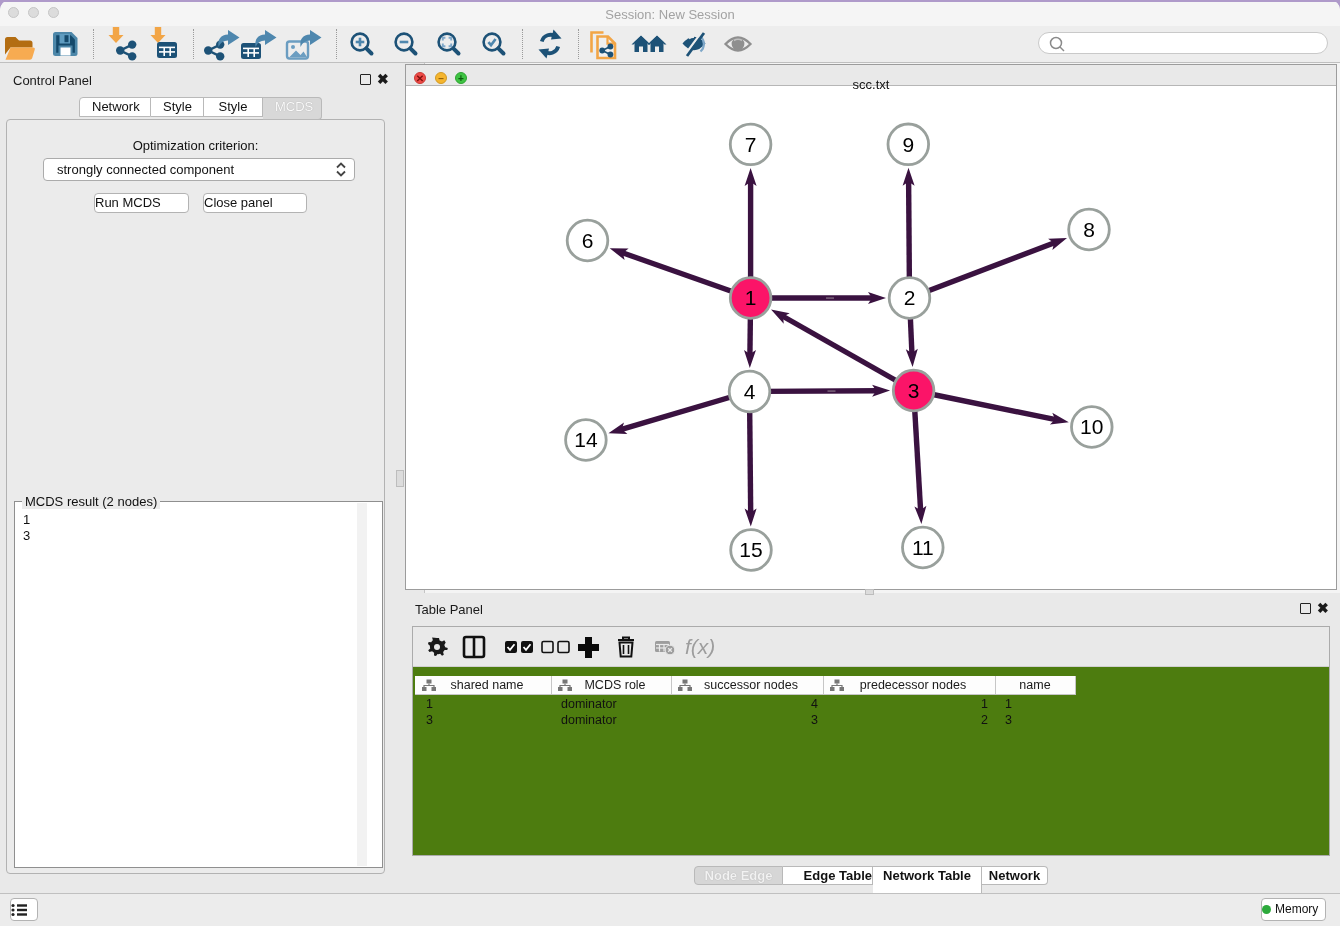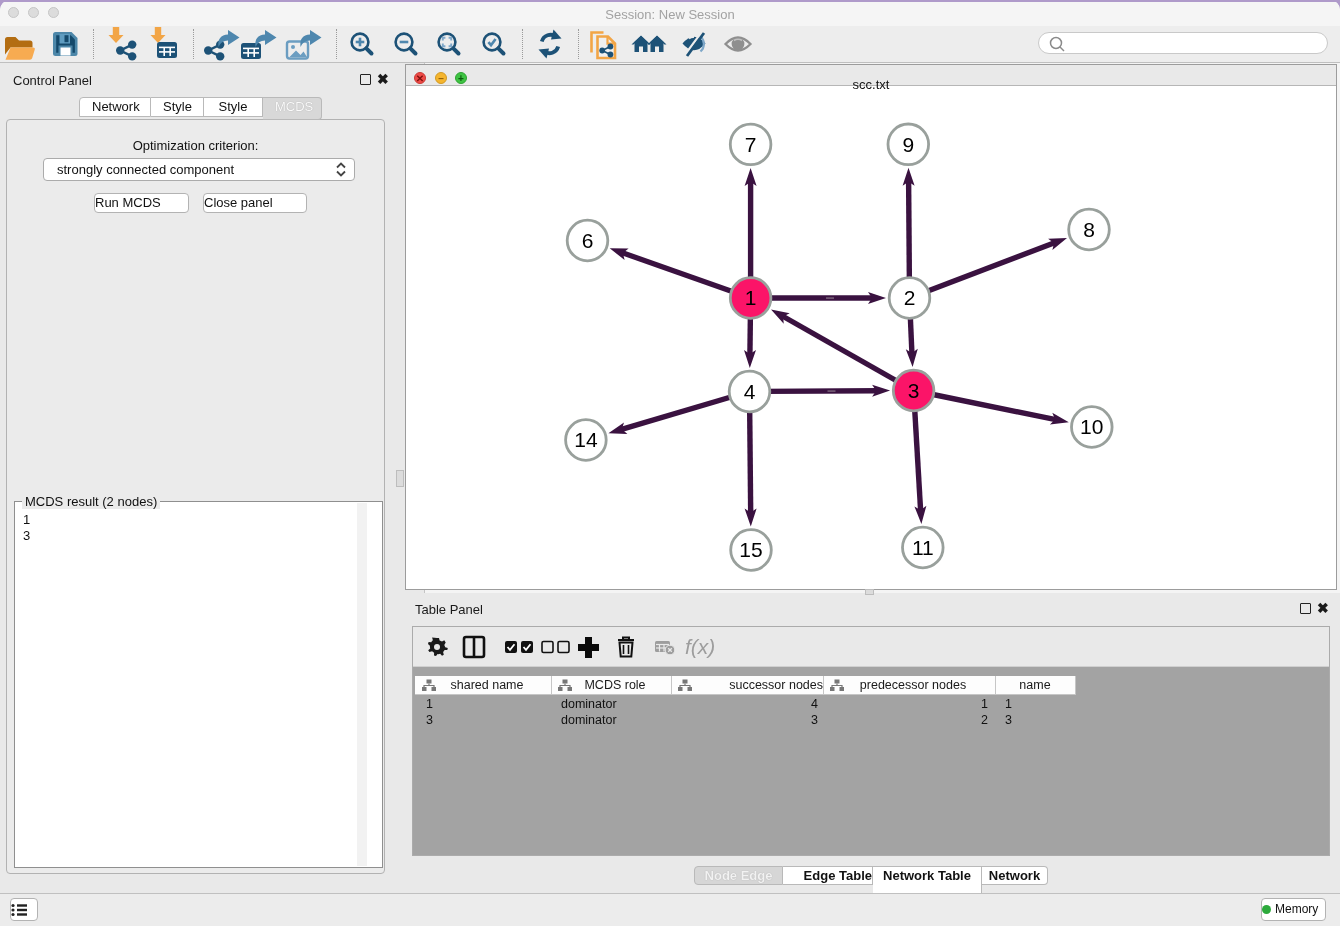--- a/index.html
+++ b/index.html
@@ -21,21 +21,21 @@
 .tab.first{border-left:1px solid #b9b9b9;border-radius:4px 0 0 0}
 .tab.last{border-radius:0 4px 4px 0}
 .tab.sel{background:#d8d8d8;color:#fbfbfb;text-shadow:0 0 1px #9a9a9a}
 
 #netframe{position:absolute;left:405px;top:64px;width:932px;height:526px;background:#fff;border:1px solid #9c9c9c}
 #netheader{position:absolute;left:0;top:0;width:100%;height:21px;background:#e9e9e9;border-bottom:1px solid #b6b6b6}
 #netheader .mb{position:absolute;top:7px;width:12px;height:12px;border-radius:50%;font-size:10px;line-height:12px;text-align:center;font-weight:bold}
 #nettitle{position:absolute;top:3px;width:100%;text-align:center;font-size:13px;color:#111}
 
 #tp{position:absolute;left:392px;top:593px;width:948px;height:300px;background:#e9e9e9}
-#tp-box{position:absolute;left:20px;top:33px;width:918px;height:230px;background:#a3a3a3;border:1px solid #ababab}
+#tp-box{position:absolute;left:20px;top:33px;width:918px;height:230px;background:#4d7c0f;border:1px solid #ababab}
 #tp-toolbar{position:absolute;left:0;top:0;width:100%;height:40px;background:#e9e9e9;border-bottom:1px solid #d0d0d0}
 #statusbar{position:absolute;left:0;top:893px;width:1340px;height:33px;background:#ececec;border-top:1px solid #c0c0c0}
 .btn{position:absolute;background:#fff;border:1px solid #b3b3b3;border-radius:4px;font-size:13px;color:#111}
 text{font-family:"Liberation Sans",sans-serif}
 </style></head>
 <body>
 <div id="win">
 <div style="position:absolute;left:0;top:0;width:1340px;height:2px;background:#af9aca;z-index:60"></div>
   <div id="titlebar">
     <div class="tl" style="left:8px"></div>
@@ -267,21 +267,21 @@
         </svg>
         <div style="position:absolute;left:258px;top:49px;width:0;height:19px;border-left:1px solid #c6c6c6"></div>
         <div style="position:absolute;left:138px;top:51px;width:120px;text-align:center;font-size:12.5px;color:#1a1a1a"><span style="padding-left:8px">MCDS role</span></div>
         <svg width="14" height="13" style="position:absolute;left:145px;top:52px">
           <rect x="4.5" y="0.5" width="5" height="4" fill="#777"></rect>
           <rect x="0" y="8" width="4.5" height="4" fill="#777"></rect>
           <rect x="9.5" y="8" width="4.5" height="4" fill="#777"></rect>
           <path d="M7 4.5 v2 M2 8 v-1.5 h10 V8" fill="none" stroke="#777" stroke-width="1.2"></path>
         </svg>
         <div style="position:absolute;left:410px;top:49px;width:0;height:19px;border-left:1px solid #c6c6c6"></div>
-        <div style="position:absolute;left:258px;top:51px;width:152px;text-align:right;font-size:12.5px;color:#1a1a1a"><span style="padding-left:8px">successor nodes</span></div>
+        <div style="position:absolute;left:258px;top:51px;width:152px;text-align:center;font-size:12.5px;color:#1a1a1a"><span style="padding-left:8px">successor nodes</span></div>
         <svg width="14" height="13" style="position:absolute;left:265px;top:52px">
           <rect x="4.5" y="0.5" width="5" height="4" fill="#777"></rect>
           <rect x="0" y="8" width="4.5" height="4" fill="#777"></rect>
           <rect x="9.5" y="8" width="4.5" height="4" fill="#777"></rect>
           <path d="M7 4.5 v2 M2 8 v-1.5 h10 V8" fill="none" stroke="#777" stroke-width="1.2"></path>
         </svg>
         <div style="position:absolute;left:582px;top:49px;width:0;height:19px;border-left:1px solid #c6c6c6"></div>
         <div style="position:absolute;left:410px;top:51px;width:172px;text-align:center;font-size:12.5px;color:#1a1a1a"><span style="padding-left:8px">predecessor nodes</span></div>
         <svg width="14" height="13" style="position:absolute;left:417px;top:52px">
           <rect x="4.5" y="0.5" width="5" height="4" fill="#777"></rect>

